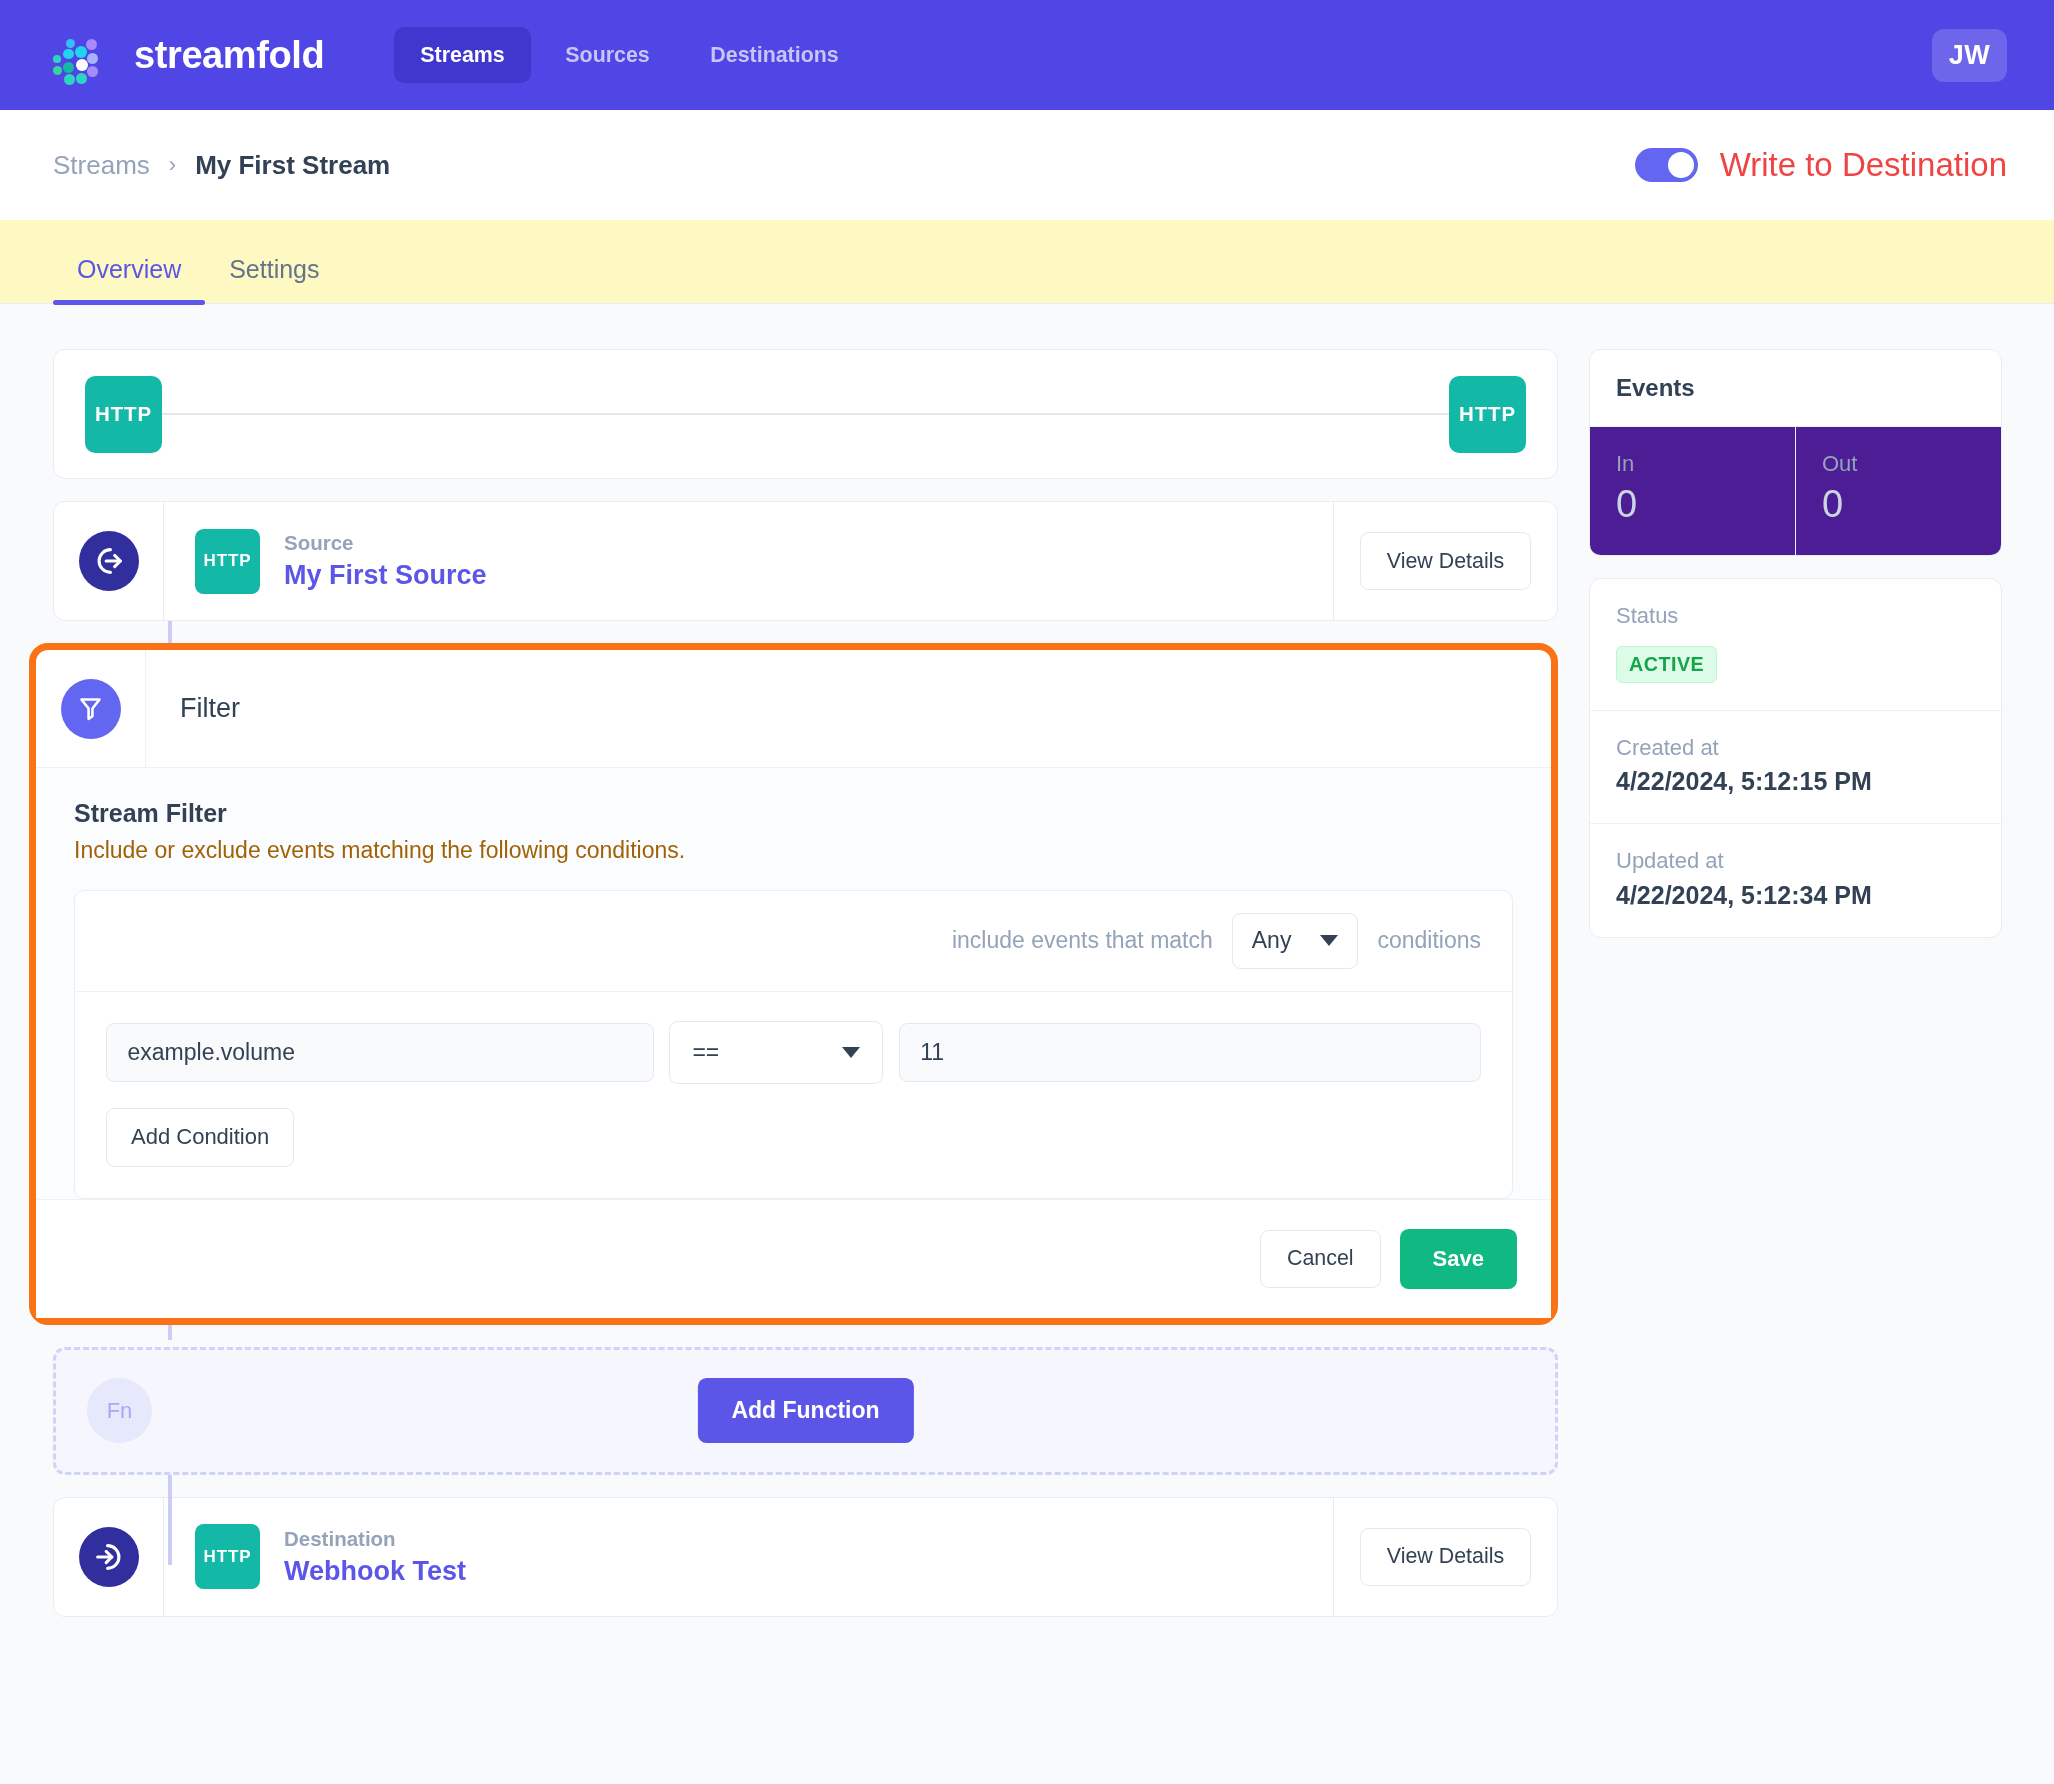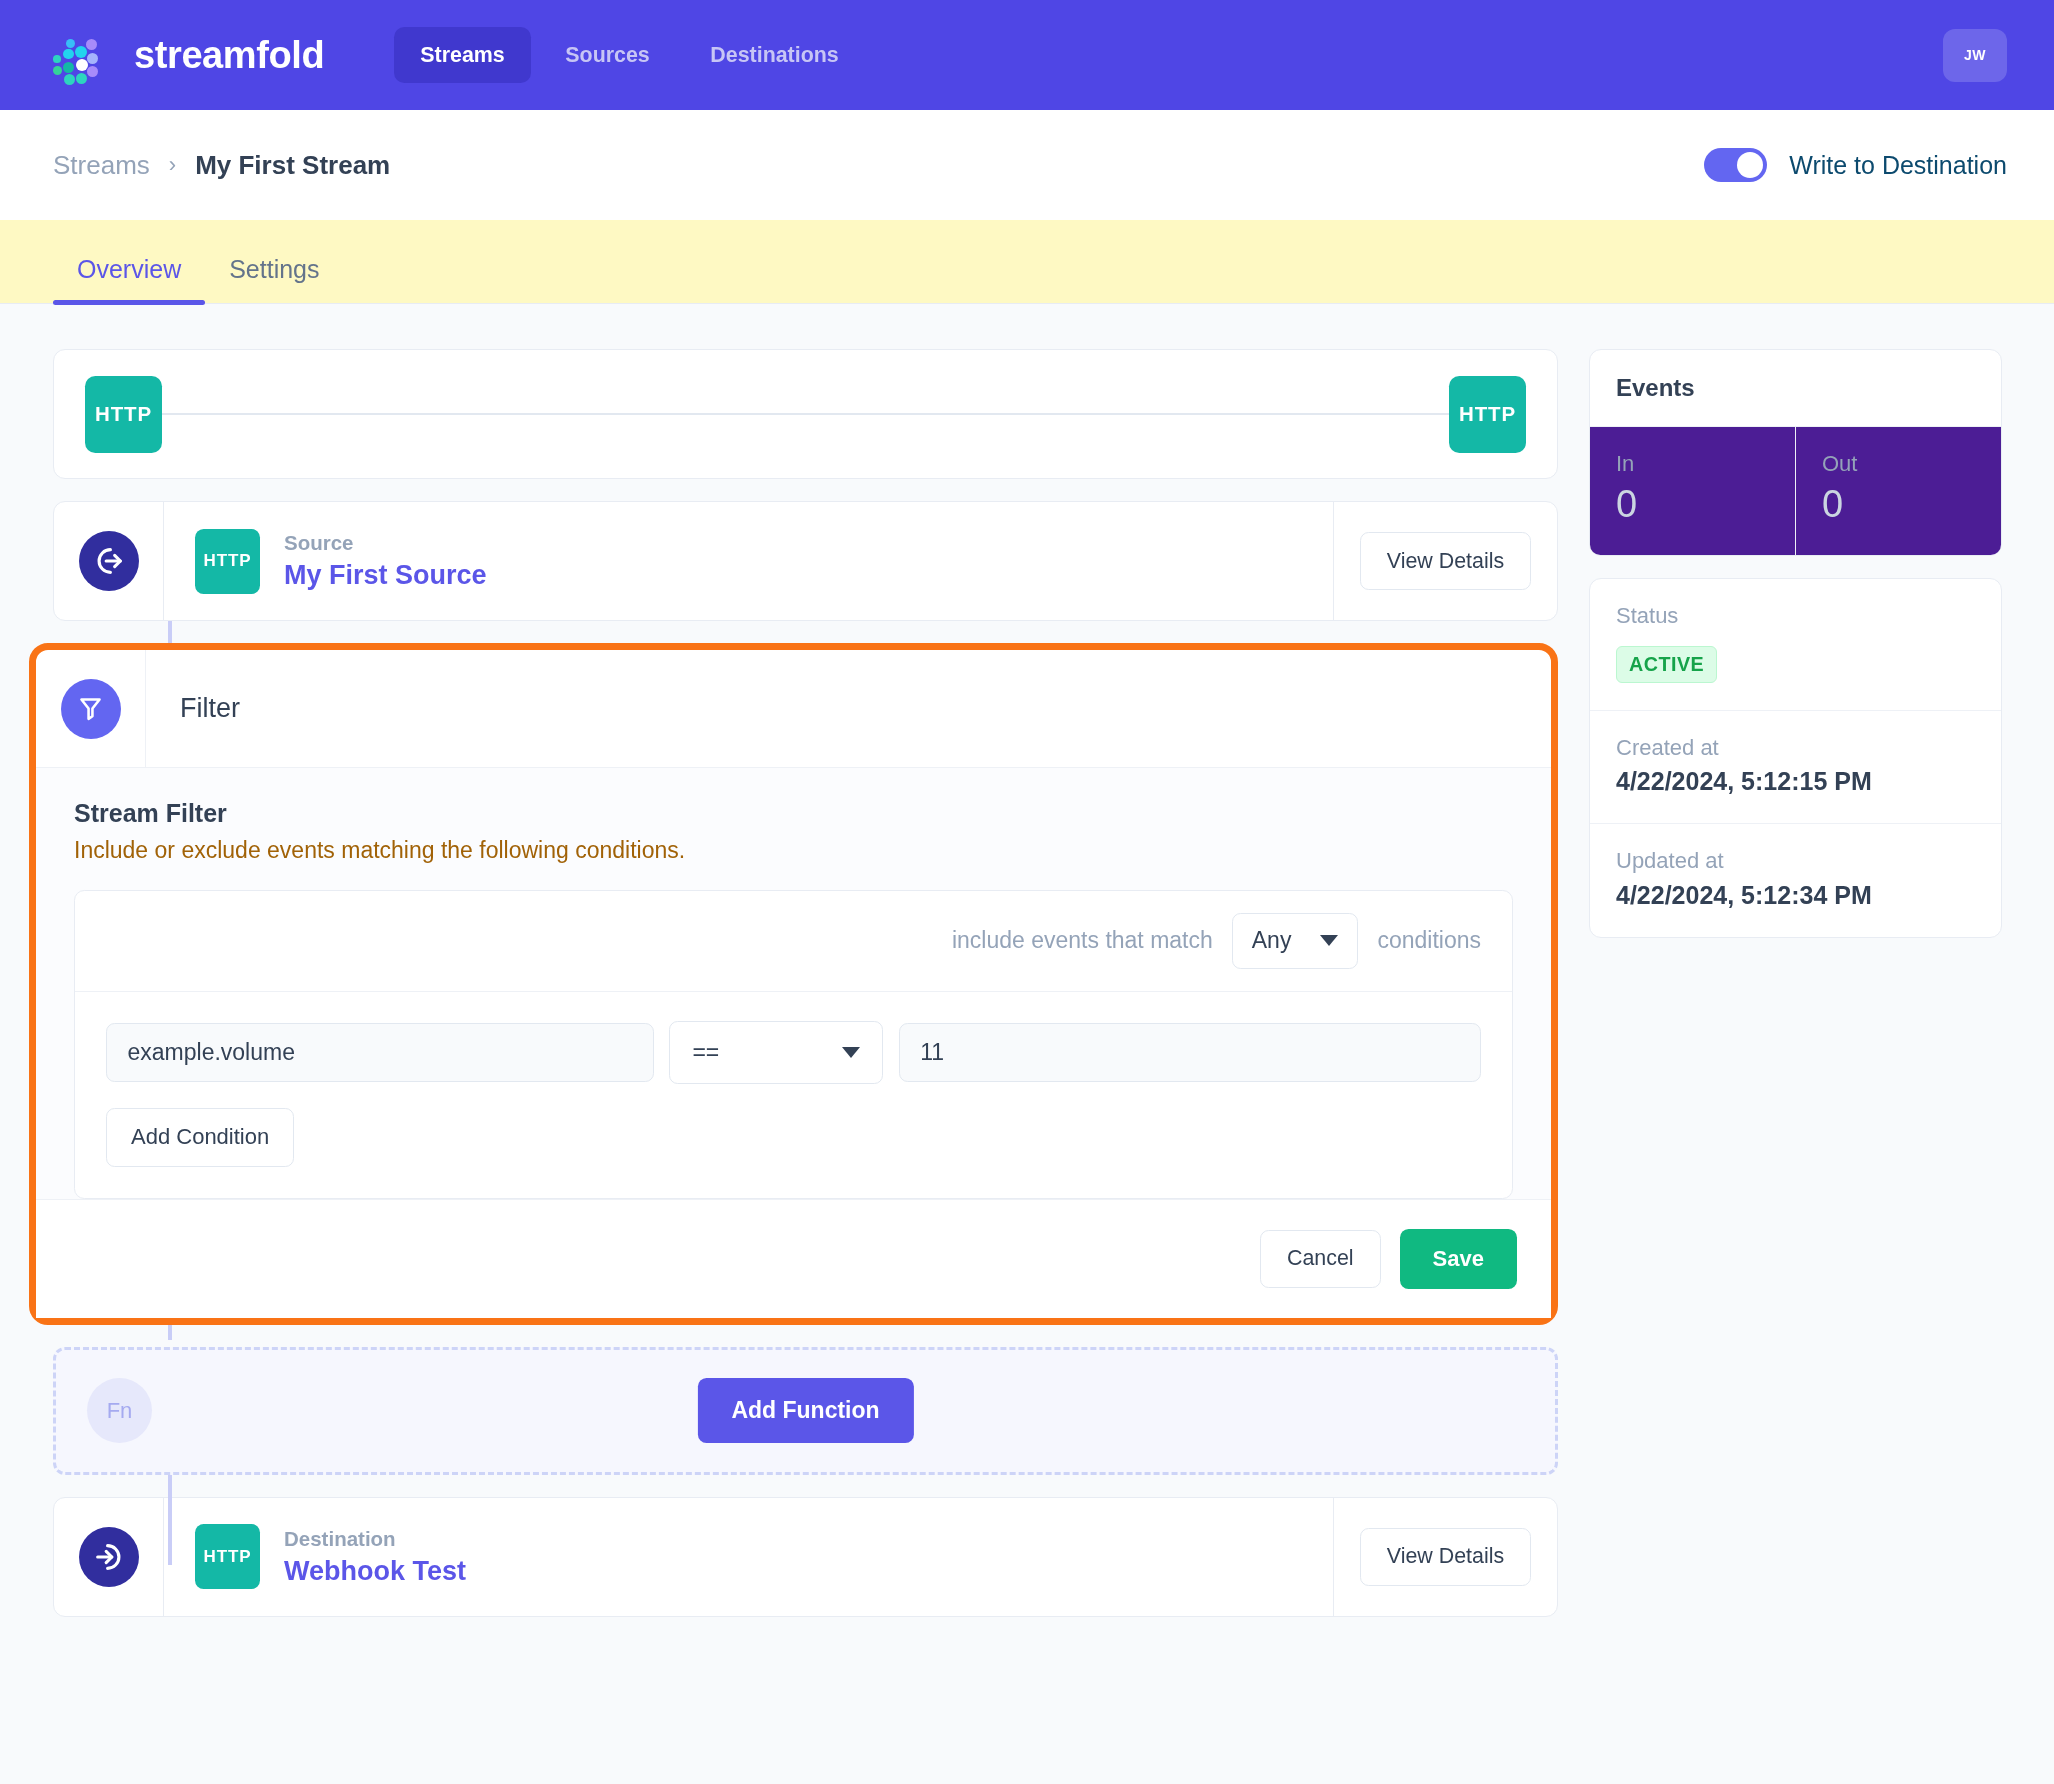--- a/index.html
+++ b/index.html
@@ -36,25 +36,25 @@
     font-weight: bold;
     color: #c7c5f5;
     padding: 15.4px 26px;
     border-radius: 10.3px;
     cursor: pointer;
     white-space: nowrap;
   }
   .nav-link.active { background: #4038ce; color: #ffffff; }
   .nav-spacer { flex: 1; }
   .avatar {
-    width: 64px; height: 53px;
+    width: 75px; height: 53px;
     border-radius: 12px;
     background: #6d66ea;
     color: #ffffff;
-    font-size: 14px;
+    font-size: 27px;
     font-weight: bold;
     display: flex; align-items: center; justify-content: center;
     letter-spacing: 0.4px;
     cursor: pointer;
   }
 
   
   .crumbbar {
     height: 110px;
     background: #ffffff;
@@ -67,21 +67,21 @@
   .crumb-current { font-size: 26px; color: #334155; font-weight: bold; }
   .toggle-wrap { margin-left: auto; display: flex; align-items: center; gap: 22px; }
   .toggle {
     width: 63px; height: 34px; border-radius: 17px;
     background: #6366f1; position: relative; cursor: pointer;
   }
   .toggle .knob {
     position: absolute; top: 4.3px; left: 33px;
     width: 26px; height: 26px; border-radius: 50%; background: #ffffff;
   }
-  .toggle-label { font-size: 25px; color: #0c4a6e; font-weight: normal; }
+  .toggle-label { font-size: 33px; color: #ef4444; font-weight: normal; }
 
   
   .tabsbar {
     height: 84px;
     background: #fef9c3;
     display: flex;
     align-items: flex-end;
     padding: 0 53px;
     border-bottom: 1.7px solid #e8ecf3;
   }

